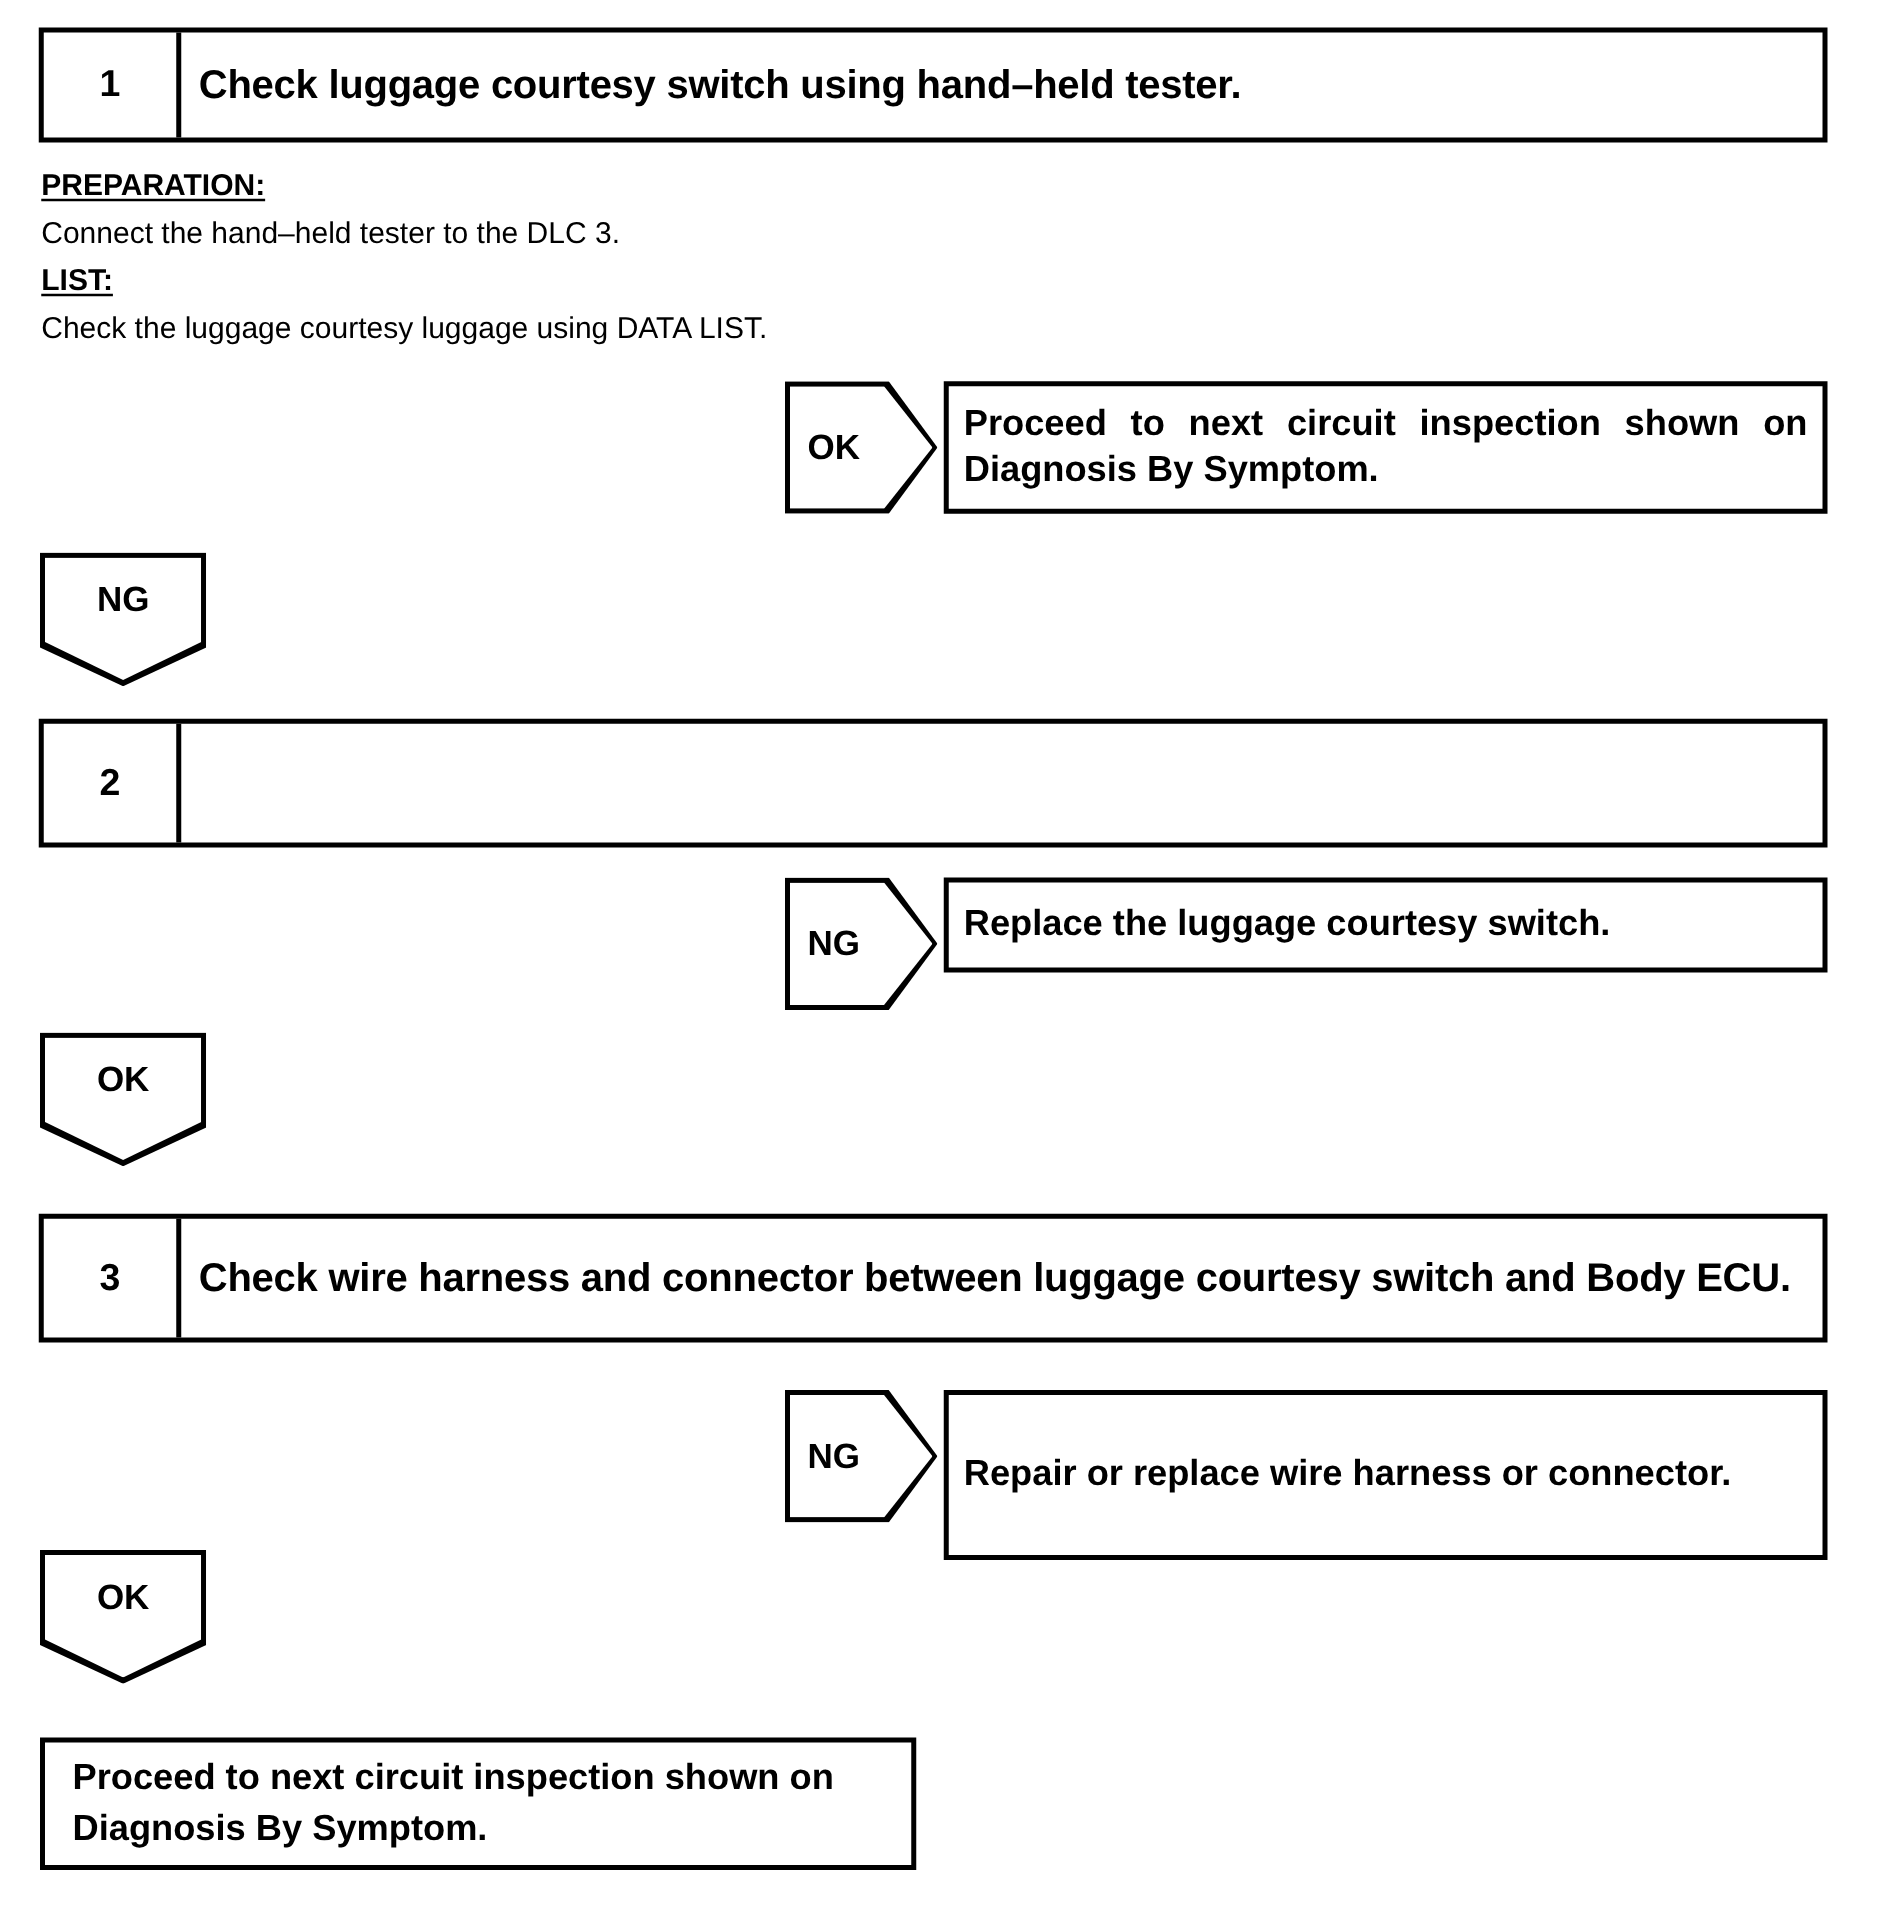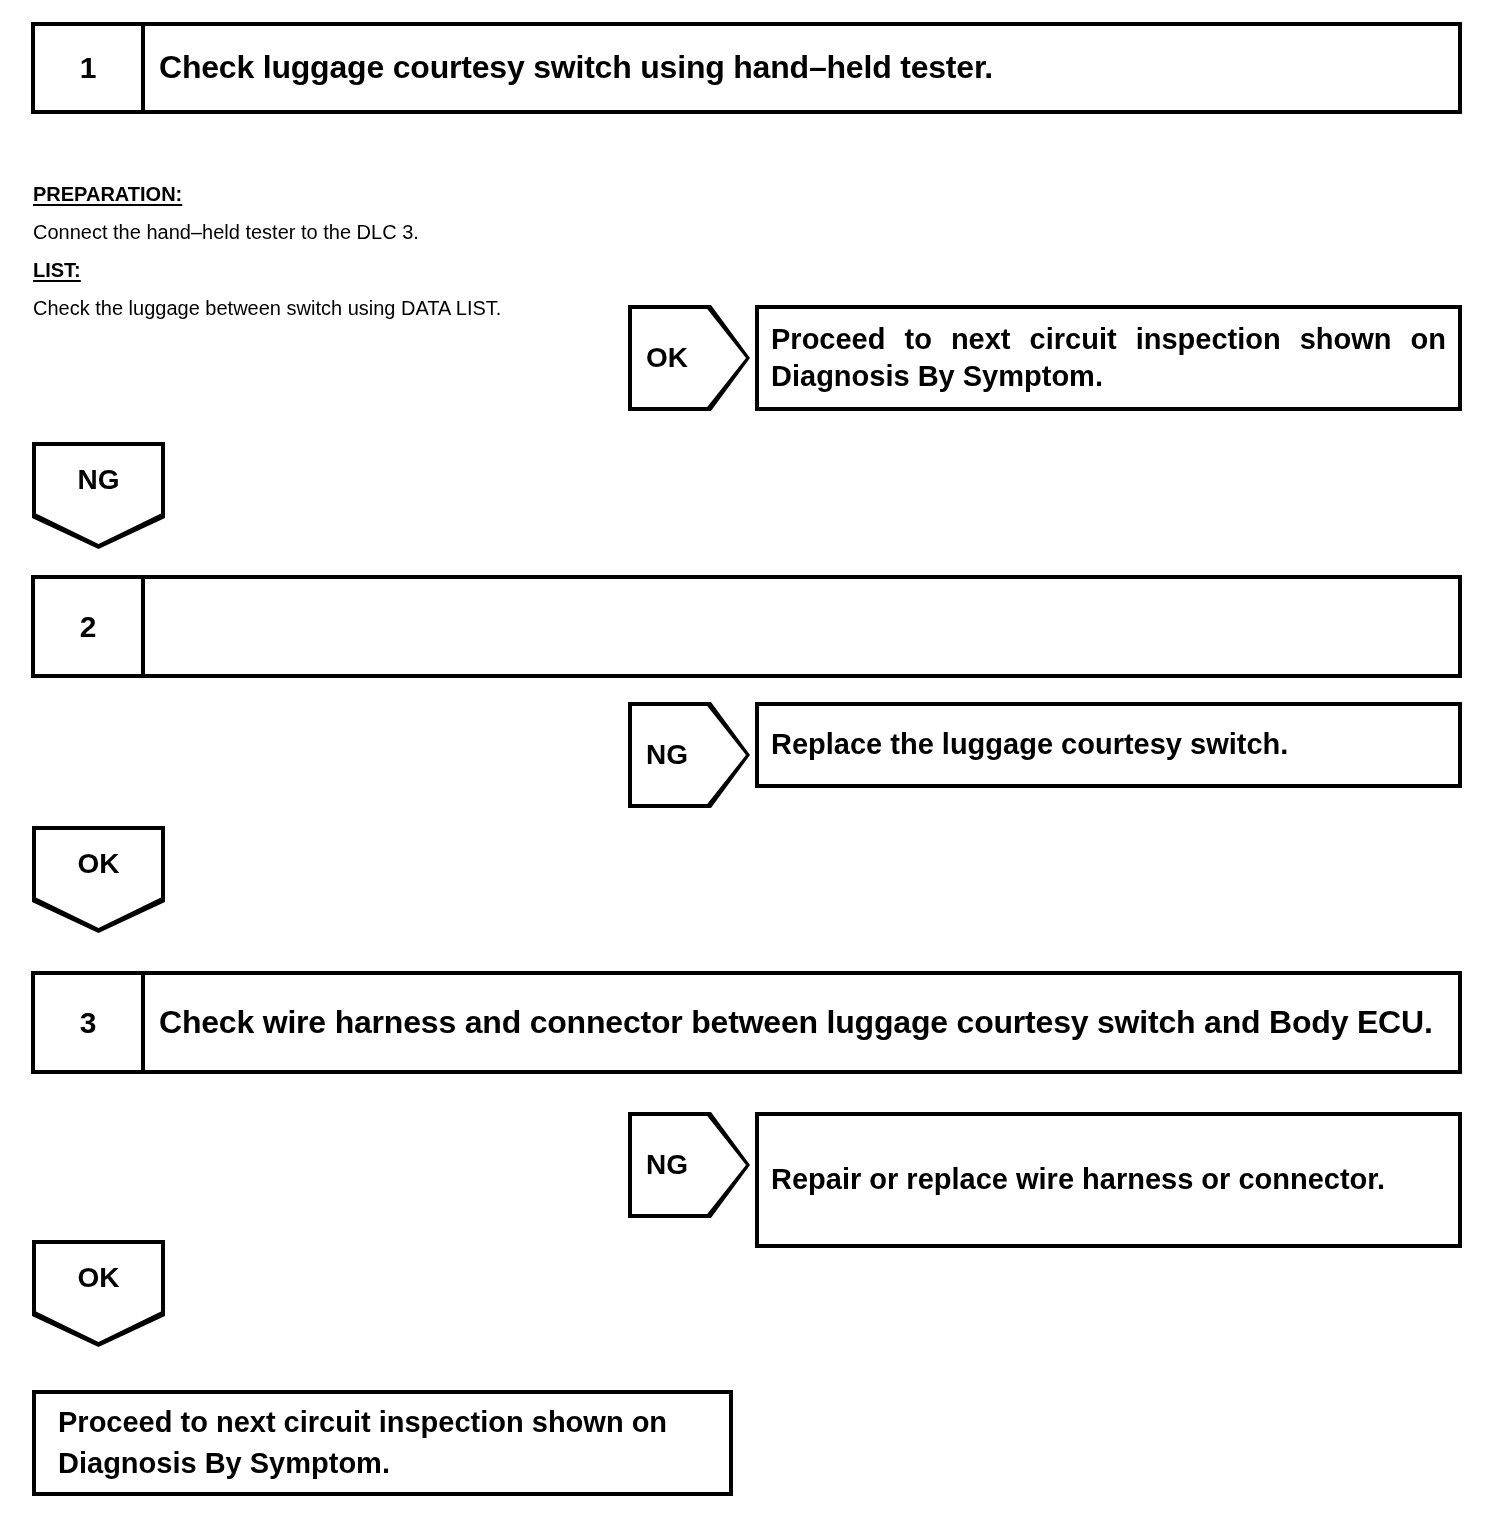--- a/index.html
+++ b/index.html
@@ -53,24 +53,23 @@
     line-height: 1.12;
     letter-spacing: -0.2px;
   }
   .step-title.two-line {
     align-items: center;
   }
 
   
   .body-text {
     position: absolute;
-    font-size: 20px;
+    font-size: 24px;
     line-height: 1.22;
     white-space: nowrap;
-    margin-top: 48px;
   }
   .body-head {
     font-weight: bold;
     text-decoration: underline;
     text-underline-offset: 3px;
   }
   .body-line {
     font-weight: normal;
     text-align: center;
   }
@@ -194,21 +193,21 @@
 <div class="page">
 
   <div class="step-box" style="left:31px; top:22px; width:1431px; height:92px;">
     <div class="step-num">1</div>
     <div class="step-title">Check luggage courtesy switch using hand–held tester.</div>
   </div>
 
   <div class="body-text body-head" style="left:33px; top:134px;">PREPARATION:</div>
   <div class="body-text body-line" style="left:33px; top:172px;">Connect the hand–held tester to the DLC 3.</div>
   <div class="body-text body-head" style="left:33px; top:210px;">LIST:</div>
-  <div class="body-text body-line" style="left:33px; top:248px;">Check the luggage between switch using DATA LIST.</div>
+  <div class="body-text body-line" style="left:33px; top:248px;">Check the luggage courtesy luggage using DATA LIST.</div>
 
   <div class="judge-right" style="left:628px; top:305px;">
     <div class="shape"></div>
     <div class="jlabel">OK</div>
   </div>
 
   <div class="result-box" style="left:755px; top:305px; width:707px; height:106px;">
     <div class="result-text justify">
       <span class="l1">Proceed to next circuit inspection shown on</span>
       <span class="l2">Diagnosis By Symptom.</span>
@@ -222,21 +221,21 @@
 
   <div class="step-box" style="left:31px; top:575px; width:1431px; height:103px;">
     <div class="step-num">2</div>
   </div>
 
   <div class="judge-right" style="left:628px; top:702px;">
     <div class="shape"></div>
     <div class="jlabel">NG</div>
   </div>
 
-  <div class="result-box" style="left:755px; top:702px; width:707px; height:86px;">
+  <div class="result-box" style="left:755px; top:702px; width:707px; height:76px;">
     <div class="result-text">Replace the luggage courtesy switch.</div>
   </div>
 
   <div class="judge-down" style="left:32px; top:826px;">
     <div class="shape"></div>
     <div class="jlabel">OK</div>
   </div>
 
   <div class="step-box" style="left:31px; top:971px; width:1431px; height:103px;">
     <div class="step-num">3</div>

